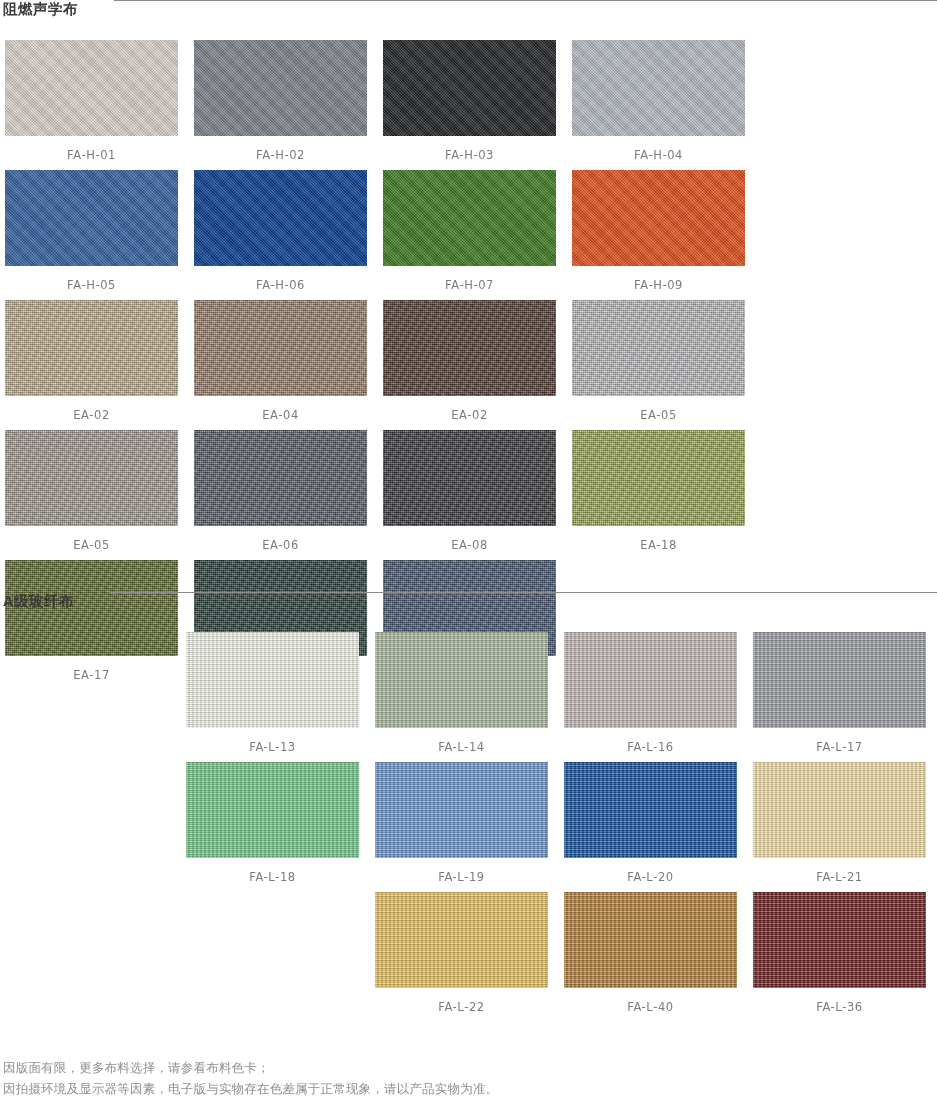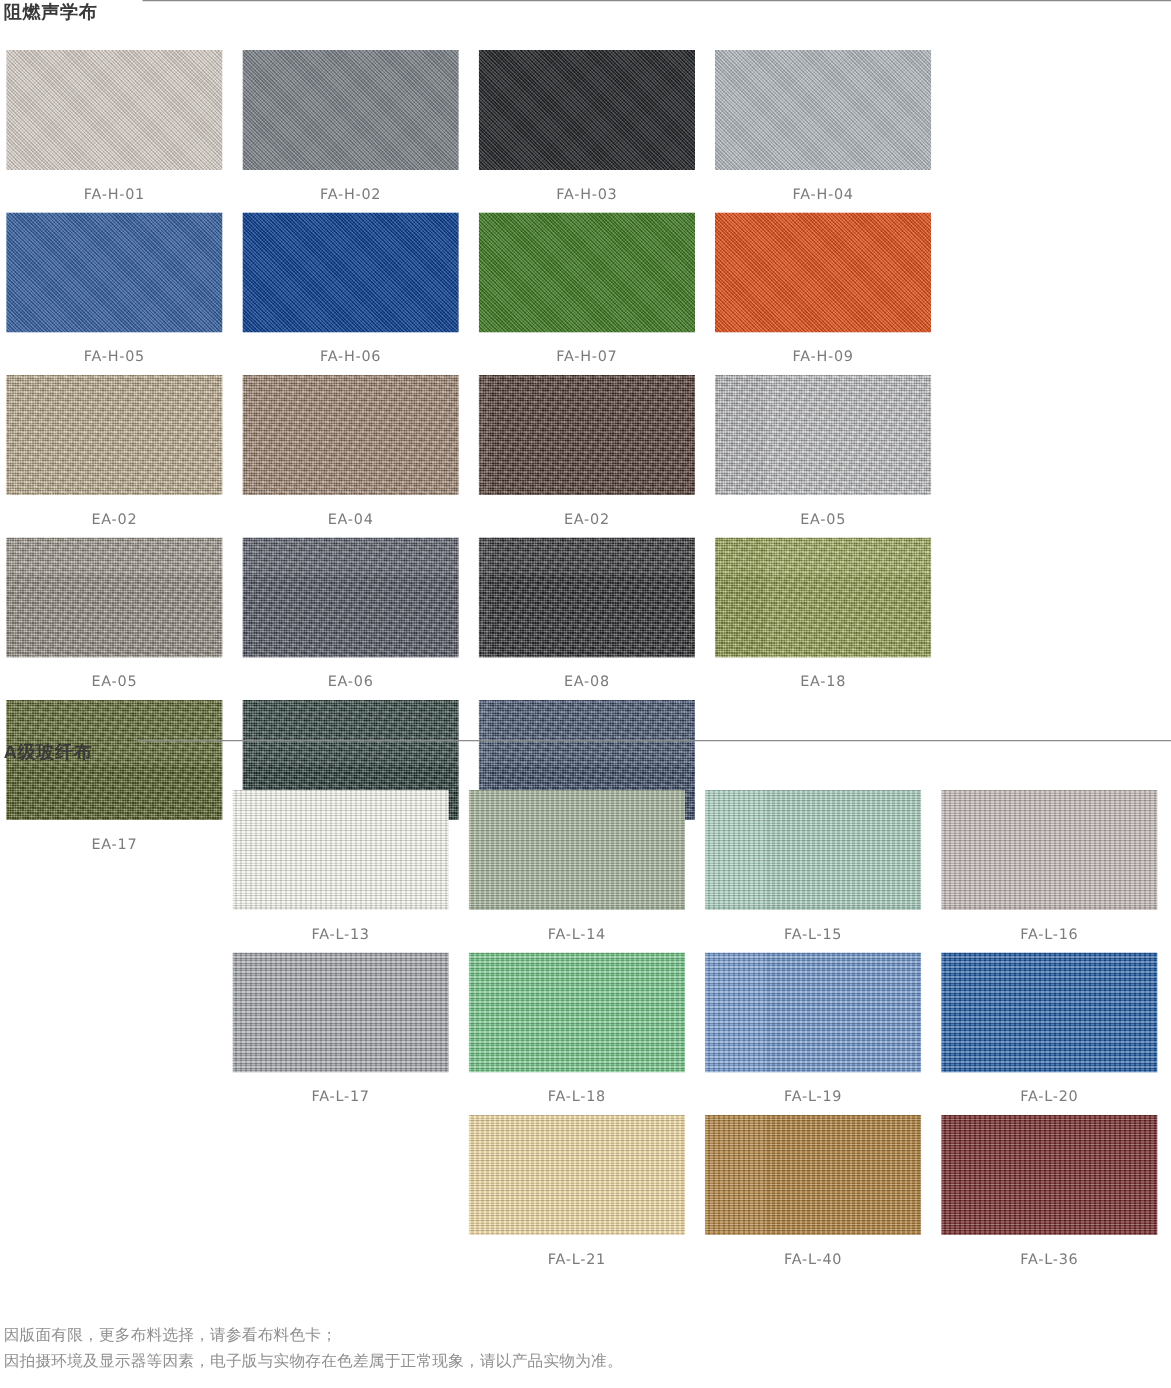--- a/index.html
+++ b/index.html
@@ -202,26 +202,20 @@
           <div class="sw-label">FA-L-13</div>
         </div>
         <div class="cell">
           <div class="sw-wrap">
             <div class="sw tex-ripple" style="background-color: rgb(168, 183, 158);"></div>
           </div>
           <div class="sw-label">FA-L-14</div>
         </div>
         <div class="cell">
           <div class="sw-wrap">
-            <div class="sw tex-ripple" style="background-color: rgb(169, 207, 191);"></div>
-          </div>
-          <div class="sw-label">FA-L-15</div>
-        </div>
-        <div class="cell">
-          <div class="sw-wrap">
             <div class="sw tex-ripple" style="background-color: rgb(192, 183, 180);"></div>
           </div>
           <div class="sw-label">FA-L-16</div>
         </div>
         <div class="cell">
           <div class="sw-wrap">
             <div class="sw tex-ripple" style="background-color: rgb(154, 157, 162);"></div>
           </div>
           <div class="sw-label">FA-L-17</div>
         </div>
@@ -241,20 +235,26 @@
           <div class="sw-wrap">
             <div class="sw tex-ripple" style="background-color: rgb(23, 83, 156);"></div>
           </div>
           <div class="sw-label">FA-L-20</div>
         </div>
         <div class="cell">
           <div class="sw-wrap">
             <div class="sw tex-ripple" style="background-color: rgb(242, 220, 166);"></div>
           </div>
           <div class="sw-label">FA-L-21</div>
+        </div>
+        <div class="cell">
+          <div class="sw-wrap">
+            <div class="sw tex-ripple" style="background-color: rgb(227, 191, 99);"></div>
+          </div>
+          <div class="sw-label">FA-L-22</div>
         </div>
         <div class="cell">
           <div class="sw-wrap">
             <div class="sw tex-ripple" style="background-color: rgb(174, 127, 60);"></div>
           </div>
           <div class="sw-label">FA-L-40</div>
         </div>
         <div class="cell">
           <div class="sw-wrap">
             <div class="sw tex-ripple" style="background-color: rgb(110, 35, 35);"></div>

